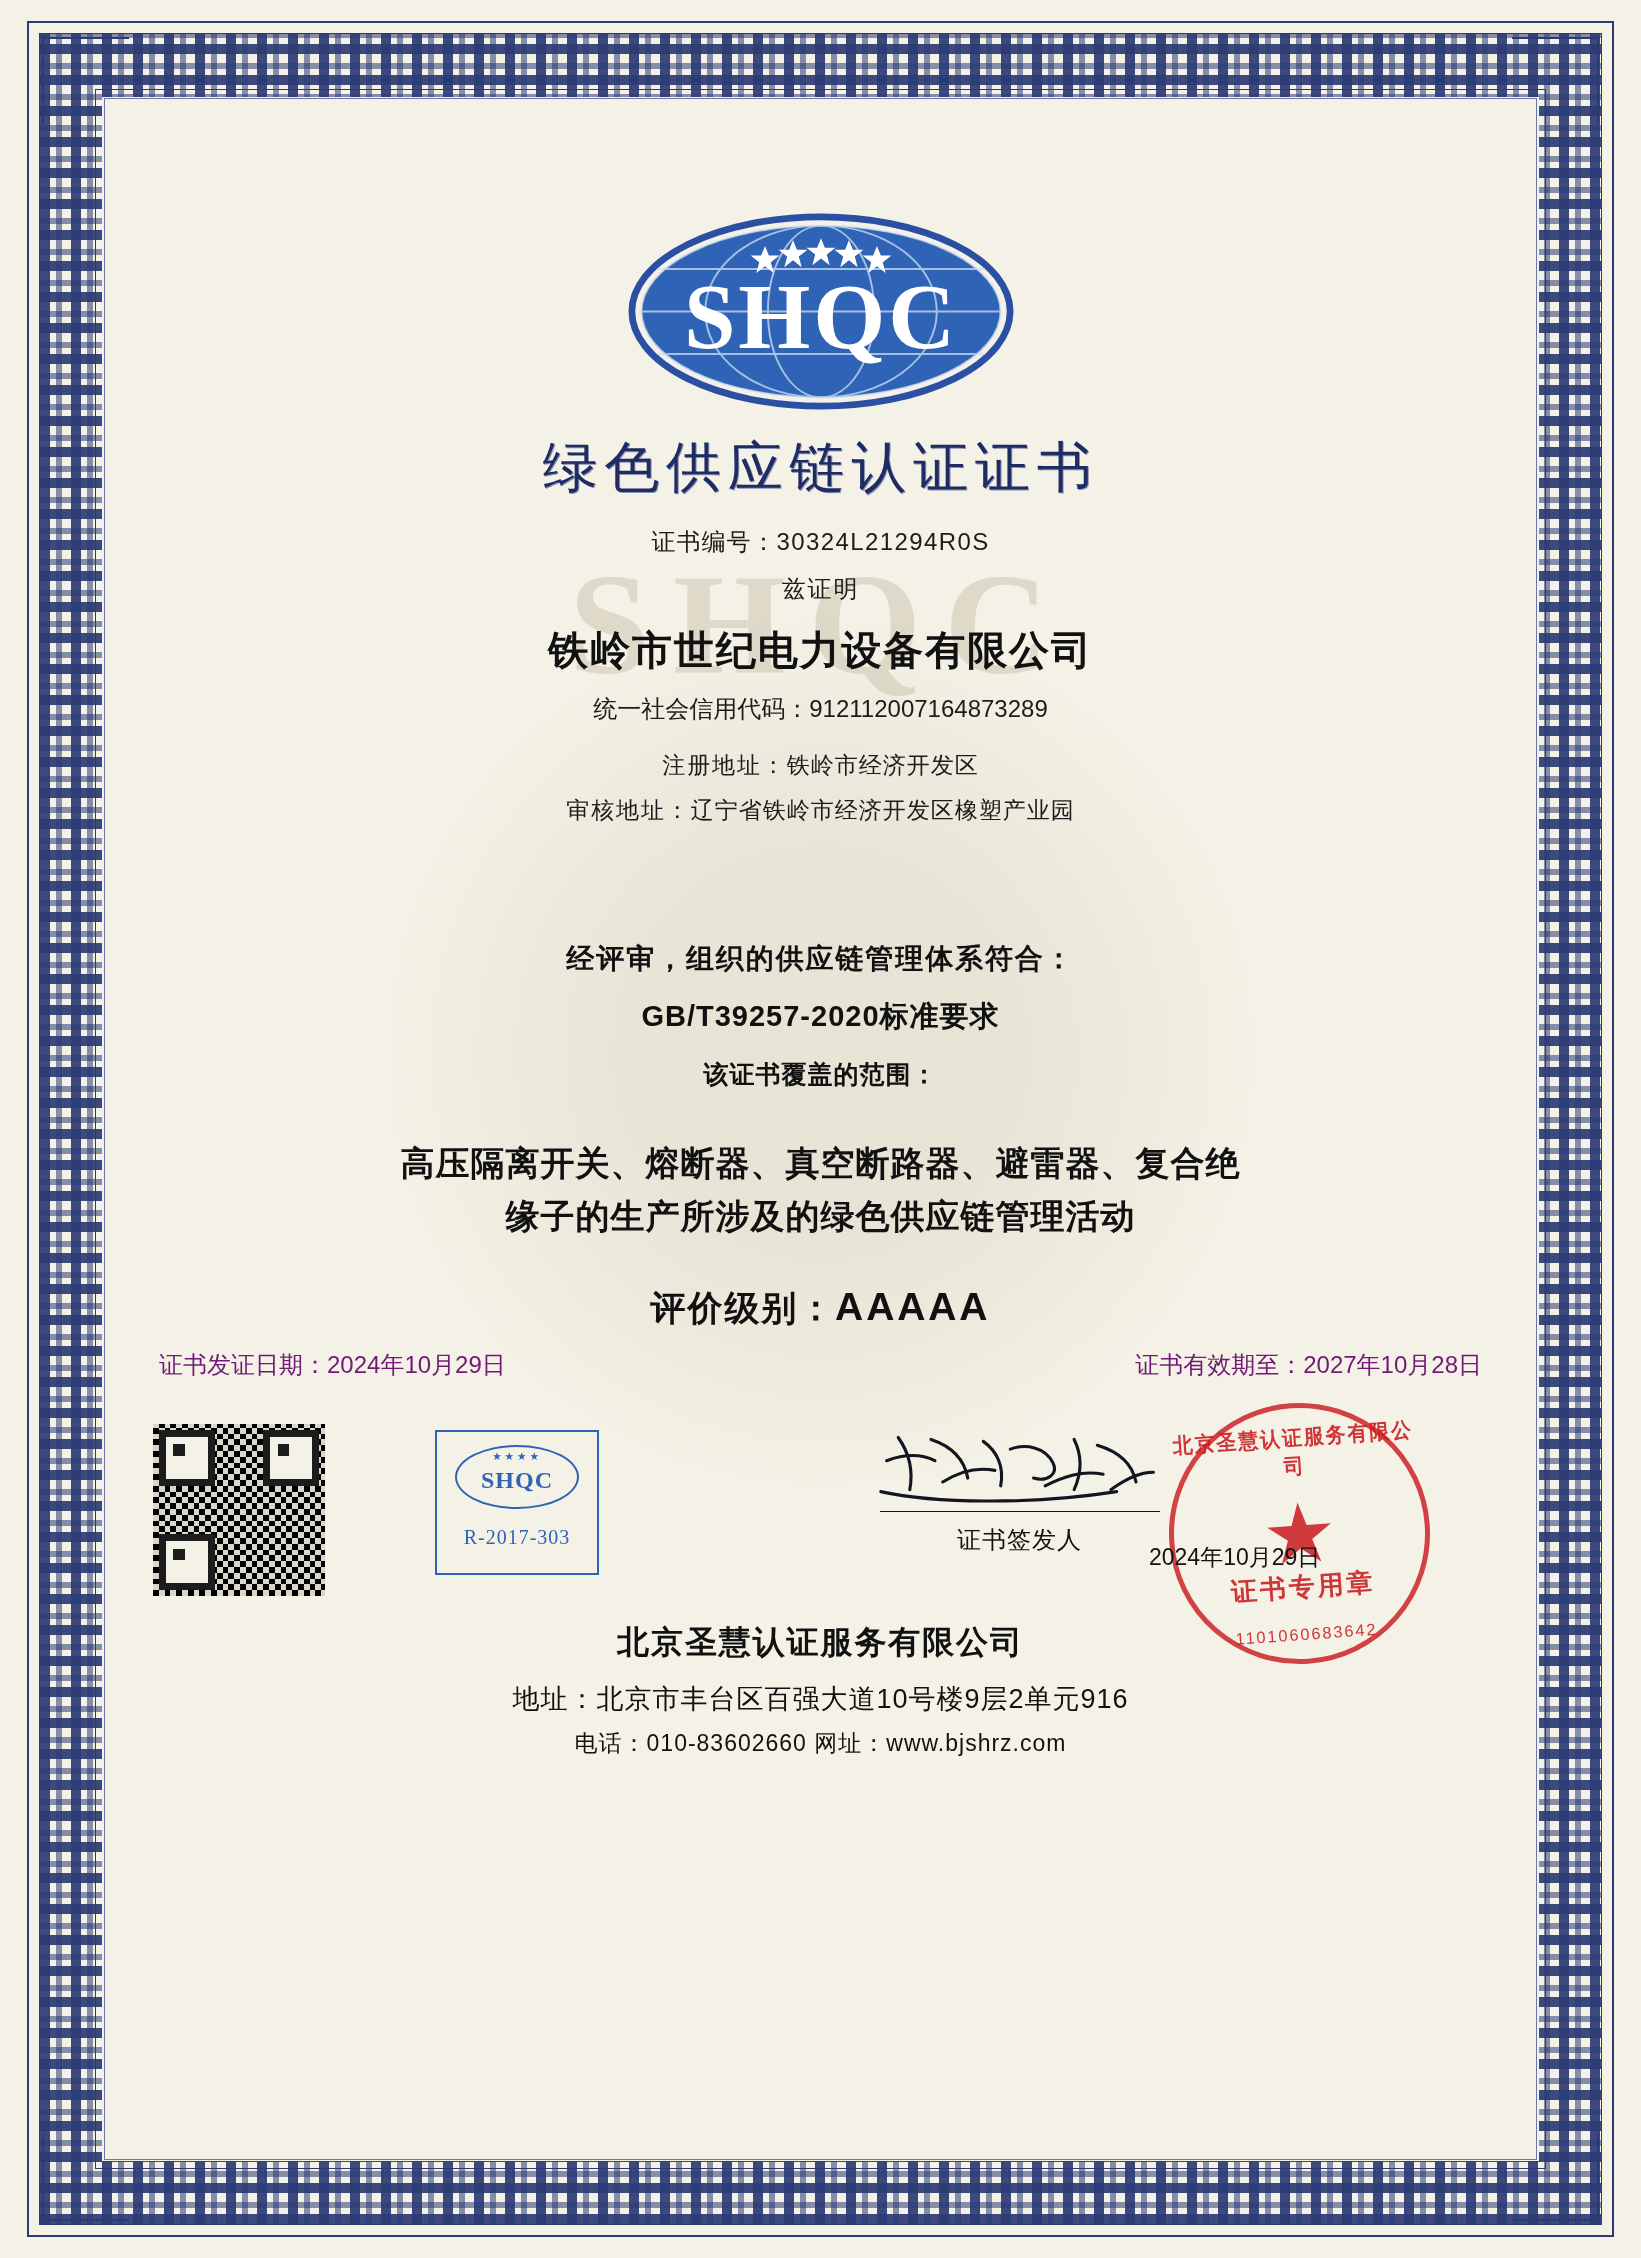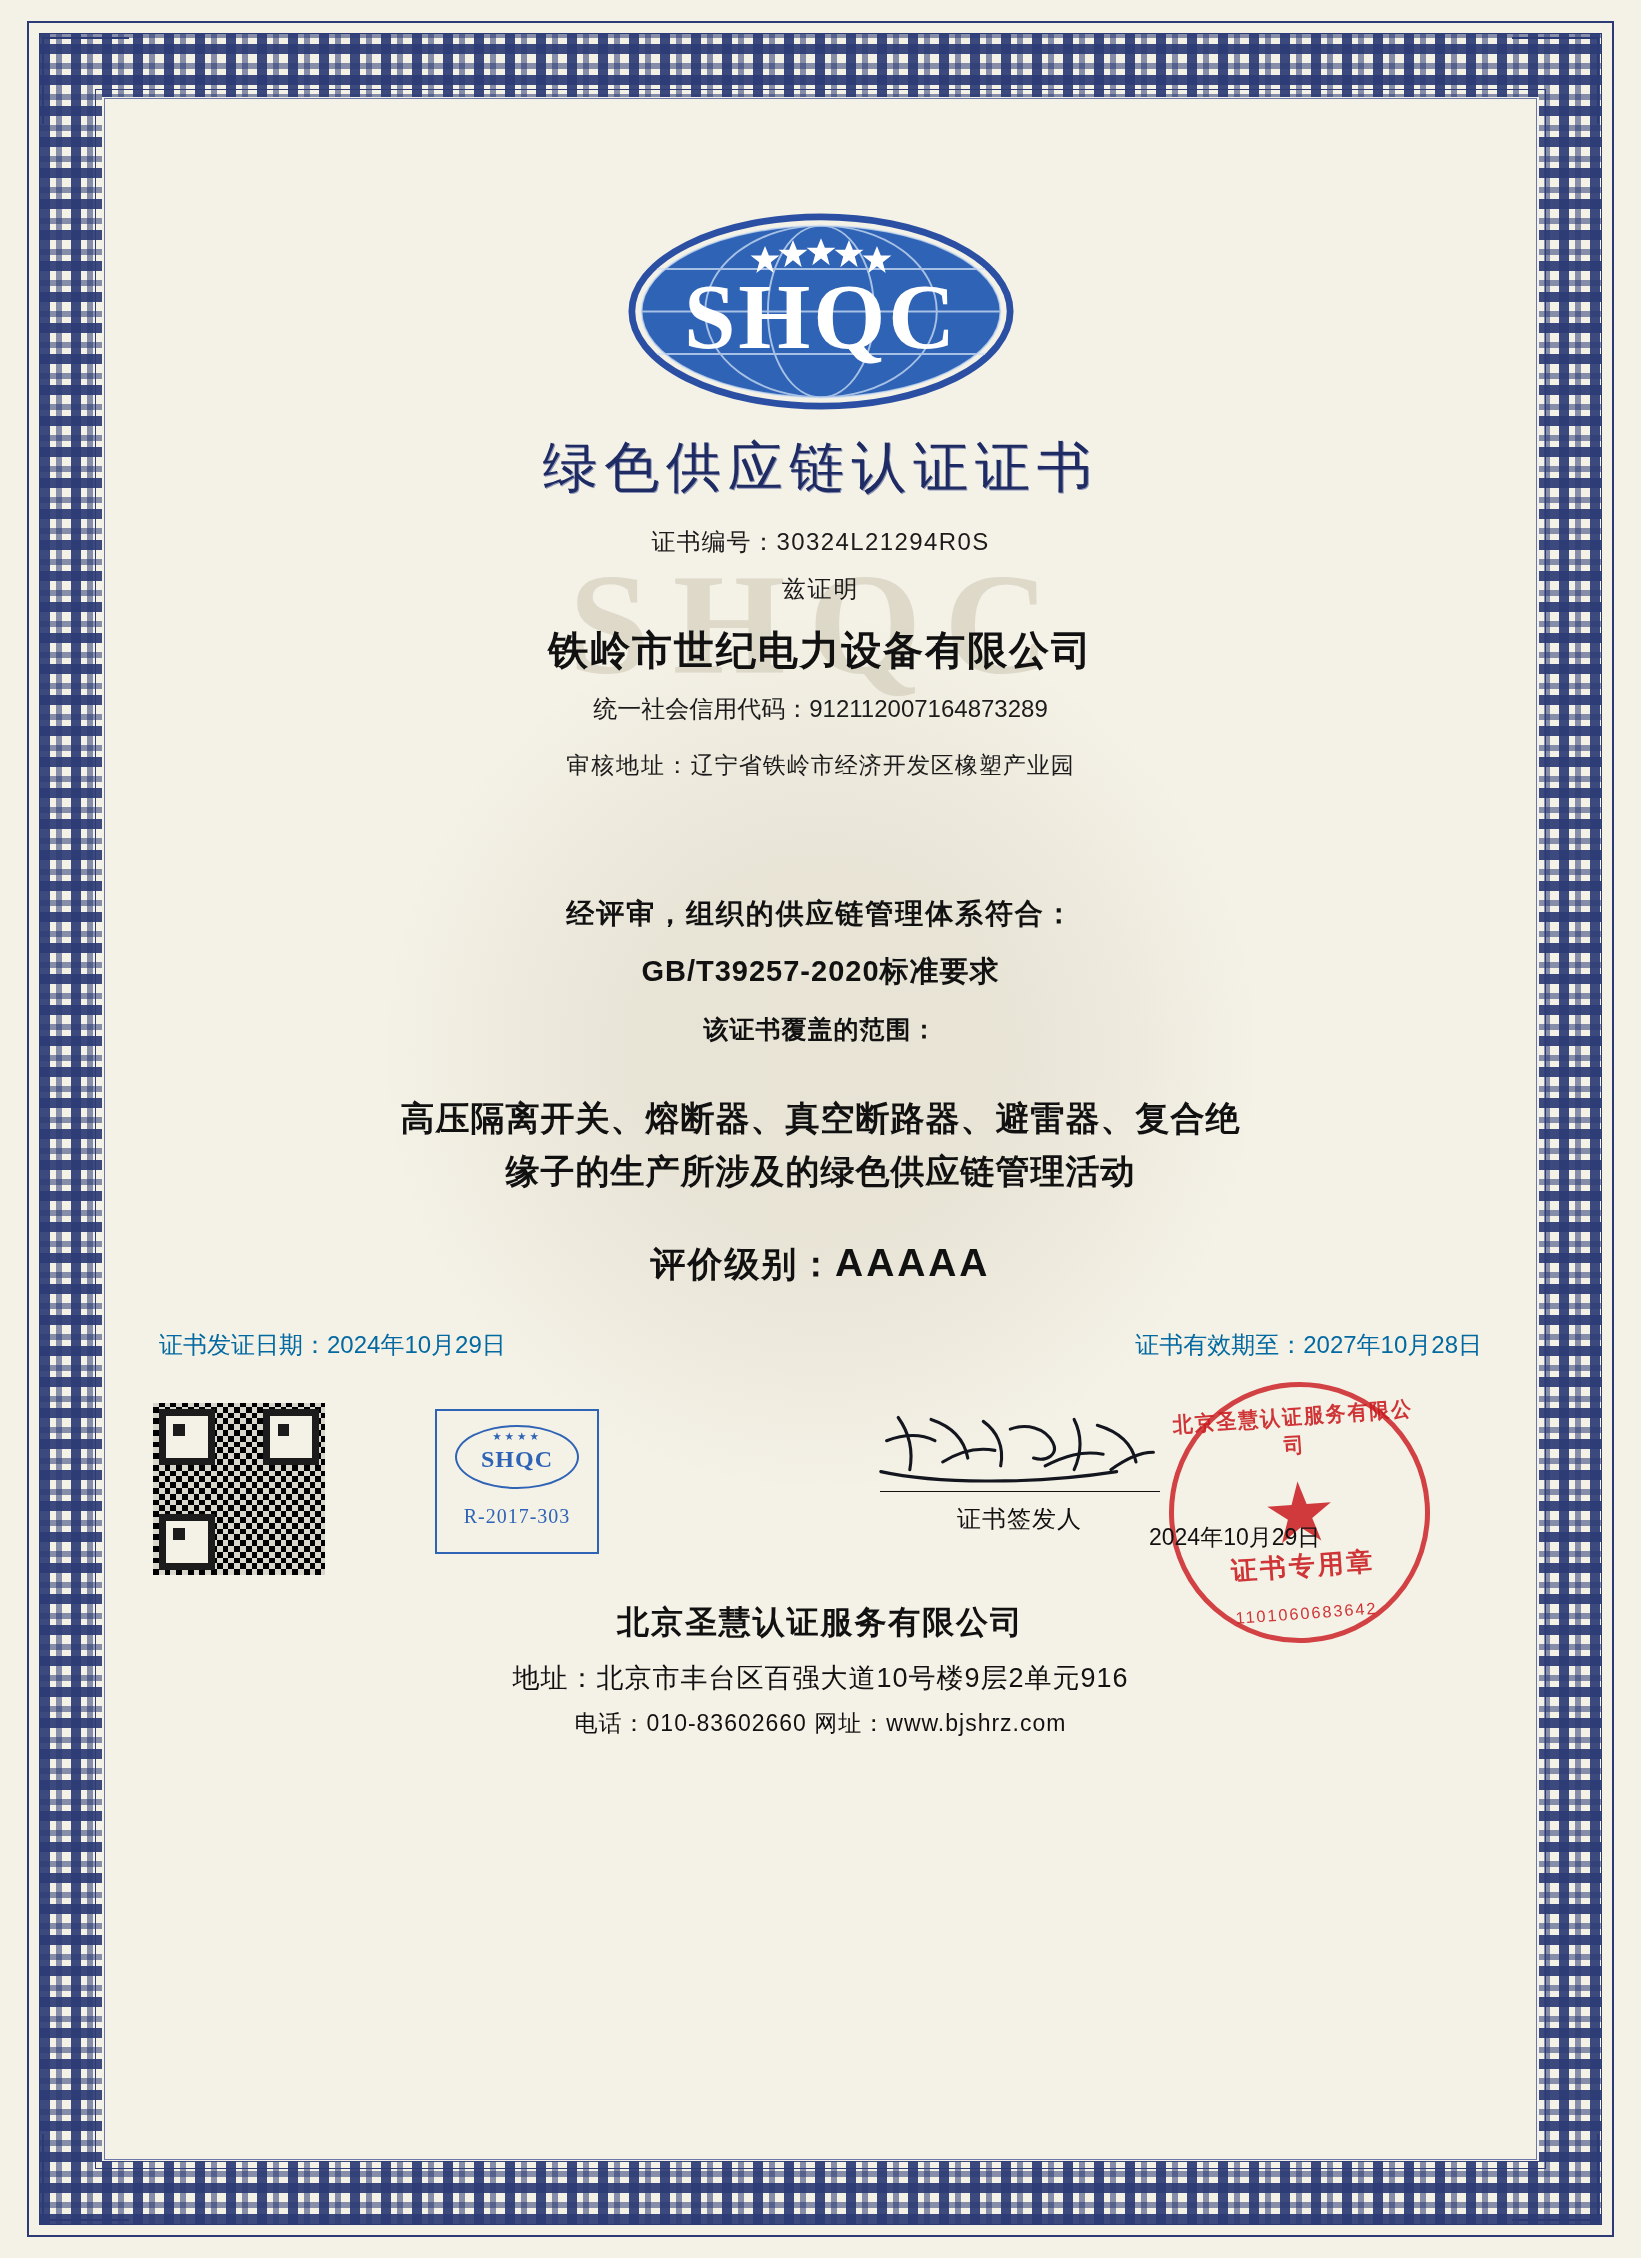--- a/index.html
+++ b/index.html
@@ -229,26 +229,26 @@
     font-weight: bold;
     color: #111;
     letter-spacing: 1.9px;
   }
   .grade .grade-val {
     font-size: 39px;
     letter-spacing: 2.9px;
   }
 
   .dates {
-    margin-top: 41px;
+    margin-top: 17px;
     display: flex;
     justify-content: space-between;
     padding: 0 33px;
     font-size: 24px;
-    color: #0369a1;
+    color: #701a75;
   }
 
   .note {
     margin-top: 25px;
     padding: 0 29px;
     text-align: left;
     font-size: 20px;
     line-height: 1.65;
     color: #111;
   }
@@ -475,20 +475,23 @@
     </div>
 
     <div class="hereby">兹证明</div>
 
     <div class="company">铁岭市世纪电力设备有限公司</div>
 
     <div class="credit-code">统一社会信用代码：912112007164873289</div>
 
     <div class="addr-block">
       <div class="addr-line">
+        <span class="lbl">注册地址：</span><span>铁岭市经济开发区</span>
+      </div>
+      <div class="addr-line">
         <span class="lbl">审核地址：</span><span>辽宁省铁岭市经济开发区橡塑产业园</span>
       </div>
     </div>
 
     <div class="standard-block">
       <div class="standard-line1">经评审，组织的供应链管理体系符合：</div>
       <div class="standard-line2">GB/T39257-2020标准要求</div>
       <div class="scope-label">该证书覆盖的范围：</div>
     </div>
 

